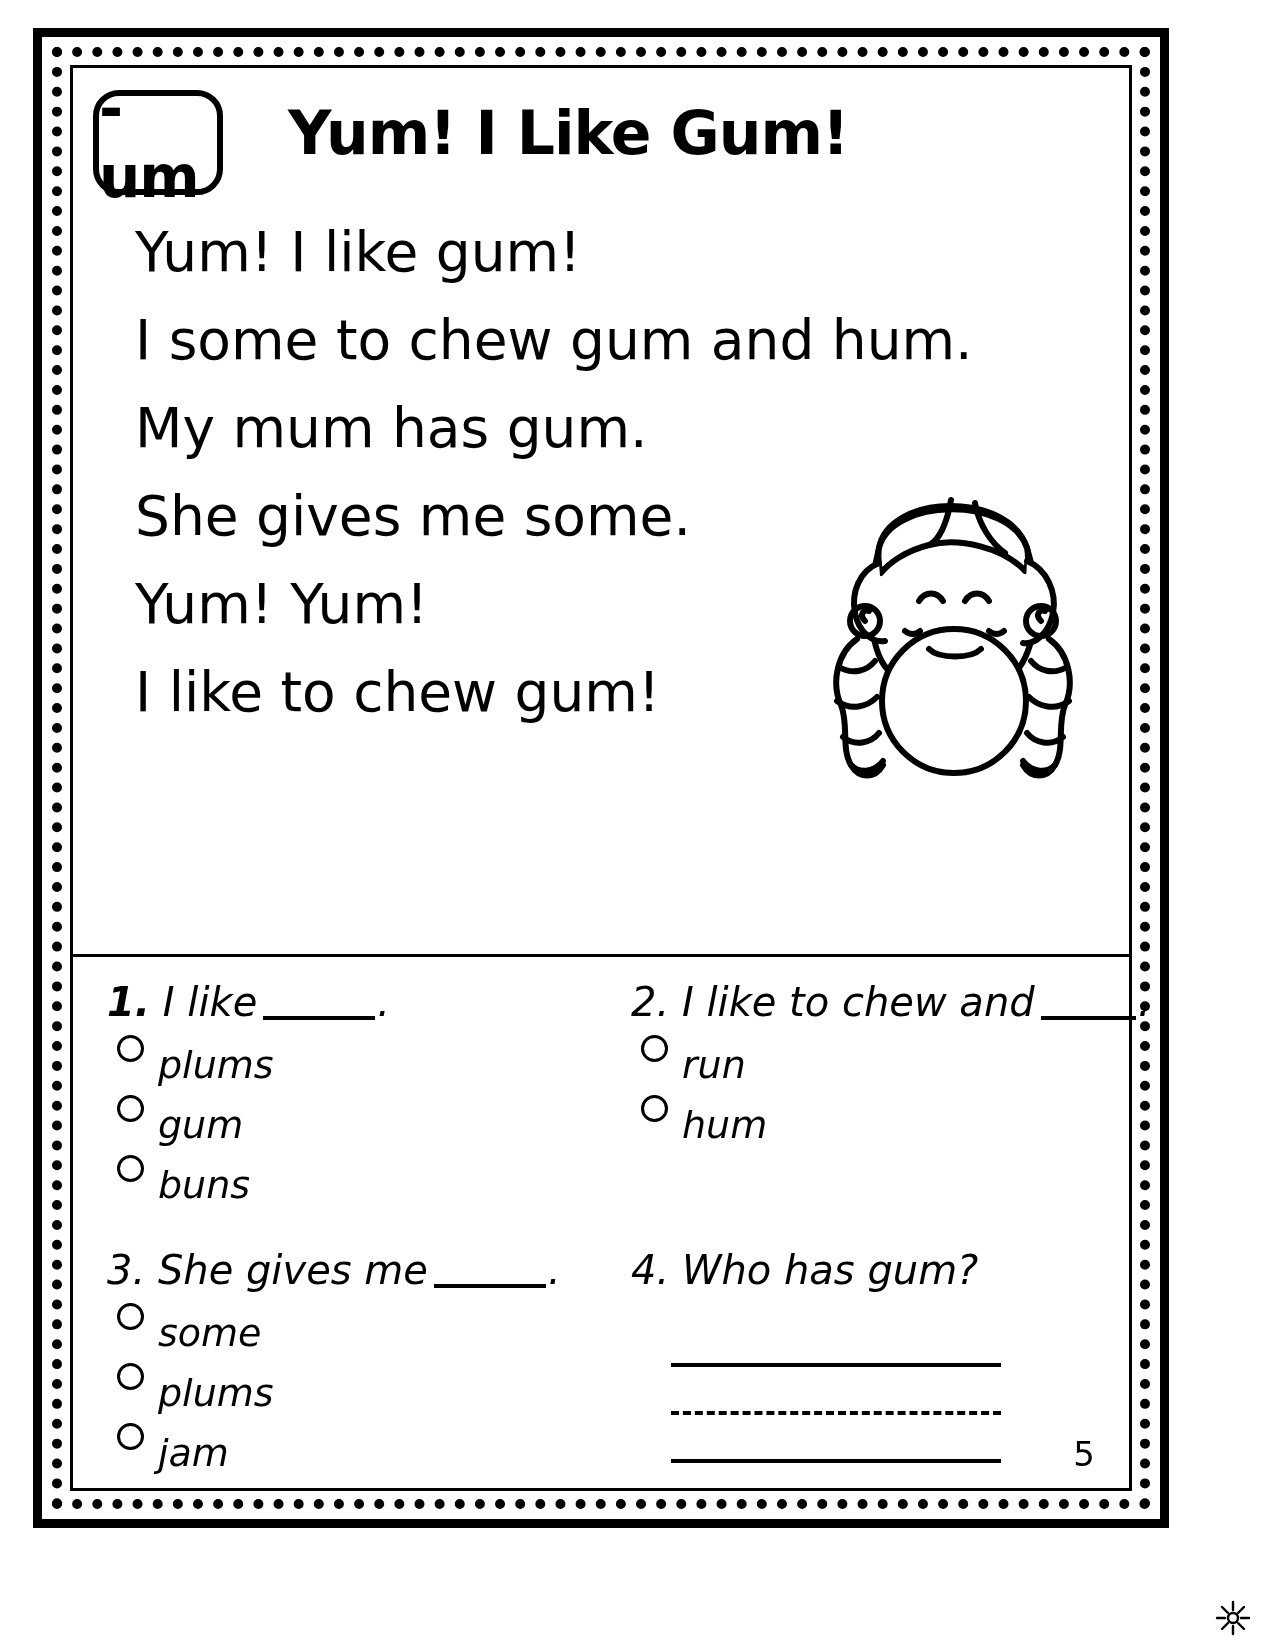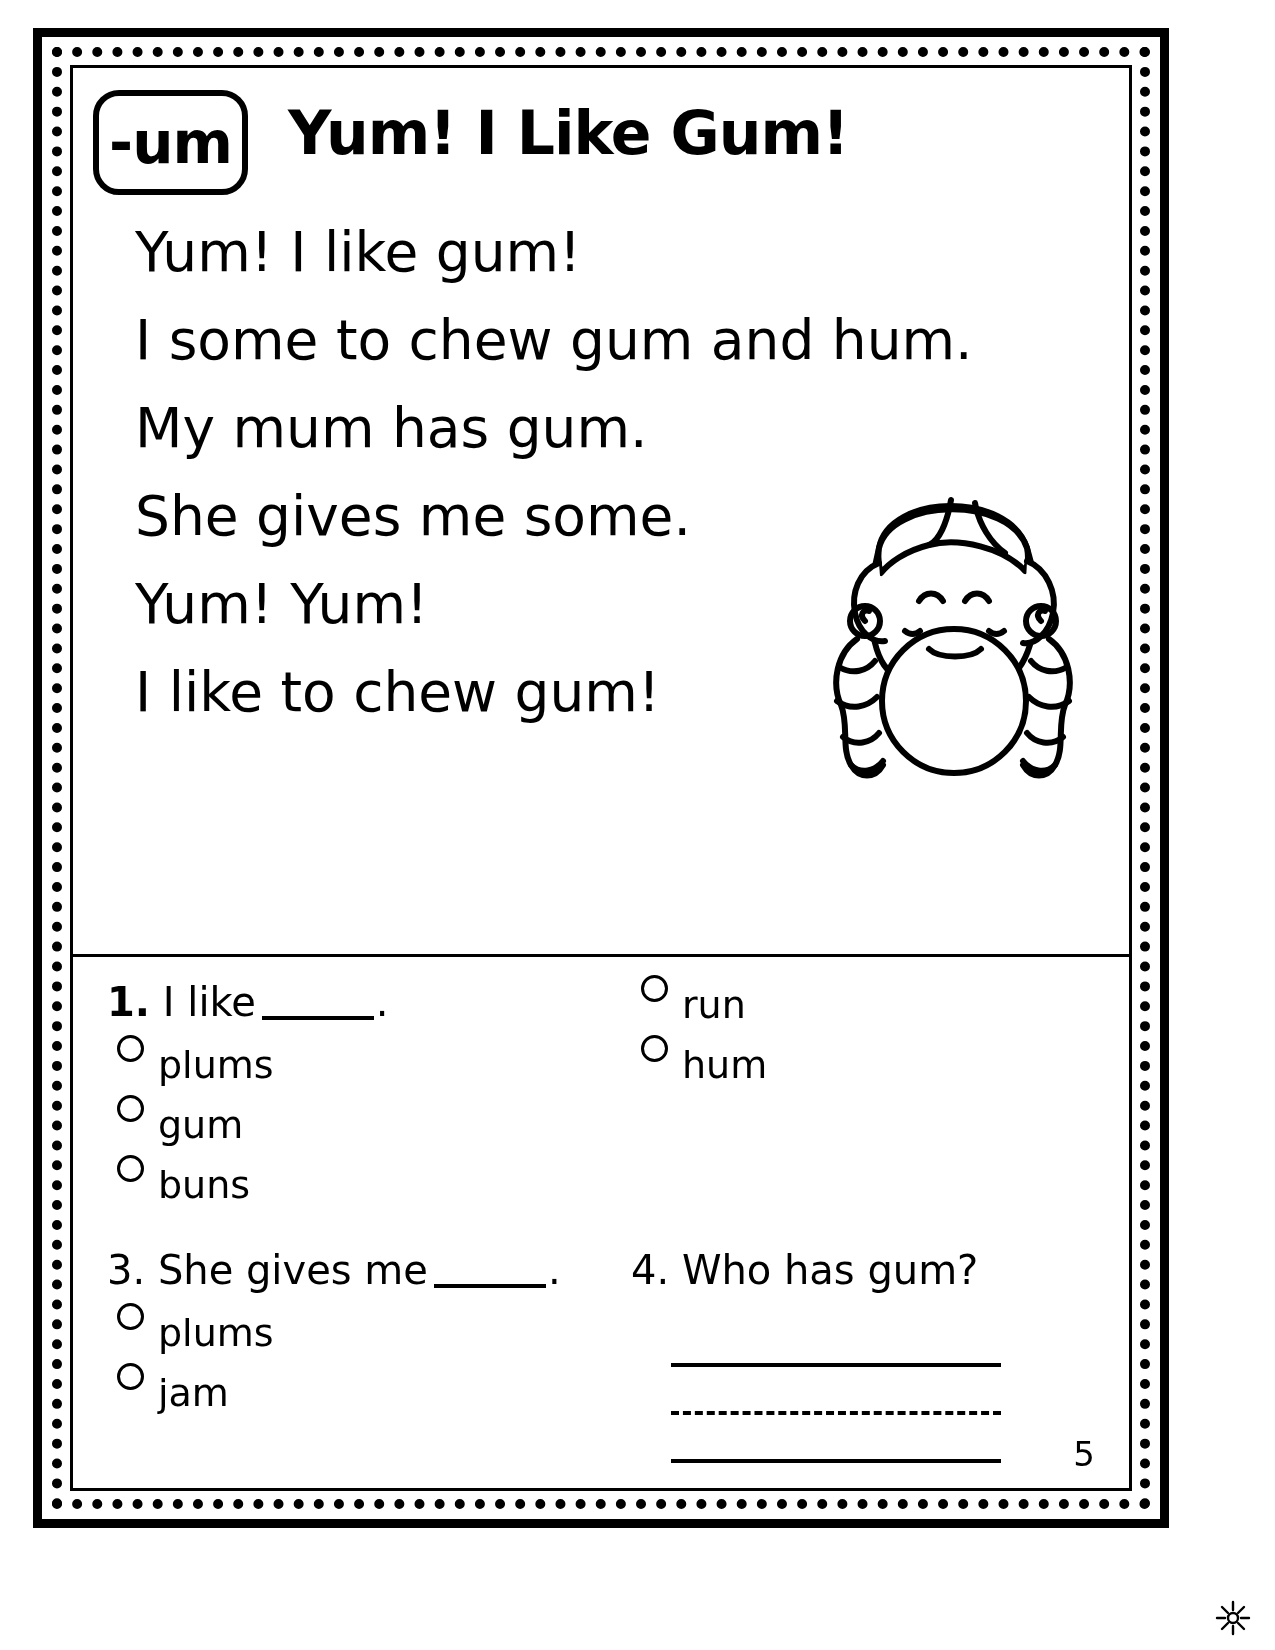--- a/index.html
+++ b/index.html
@@ -50,21 +50,21 @@
 
   
   .header {
     position: relative;
     height: 130px;
   }
   .phonics-badge {
     position: absolute;
     left: 20px;
     top: 22px;
-    width: 155px;
+    width: 130px;
     height: 105px;
     border: 6px solid #000;
     border-radius: 26px;
     box-sizing: border-box;
     display: flex;
     align-items: center;
     justify-content: center;
     font-size: 58px;
     font-weight: bold;
     letter-spacing: -1px;
@@ -127,20 +127,21 @@
     padding: 18px 26px 0 26px;
     box-sizing: border-box;
   }
   .q-row {
     display: flex;
     width: 100%;
   }
   .q-col {
     width: 50%;
     box-sizing: border-box;
+    font-style: italic;
   }
   .q-col.left { padding-left: 8px; }
   .q-col.right { padding-left: 30px; }
 
   .q-prompt {
     font-size: 40px;
     line-height: 54px;
     white-space: nowrap;
     margin-bottom: 6px;
   }
@@ -287,38 +288,46 @@
             <span class="bubble"></span>
             <span>gum</span>
           </div>
           <div class="choice">
             <span class="bubble"></span>
             <span>buns</span>
           </div>
         </div>
 
         <div class="q-col right">
+          <div class="q-prompt">
+            <span>2.</span>
+            <span>I like to chew and</span><span class="blank-line short"></span><span>.</span>
+          </div>
           <div class="choice">
             <span class="bubble"></span>
             <span>run</span>
           </div>
           <div class="choice">
             <span class="bubble"></span>
             <span>hum</span>
           </div>
         </div>
       </div>
 
       <div class="q-spacer"></div>
 
       <div class="q-row">
         <div class="q-col left">
           <div class="q-prompt">
             <span>3.</span>
             <span>She gives me</span><span class="blank-line"></span><span>.</span>
+          </div>
+          <div class="choice">
+            <span class="bubble"></span>
+            <span>some</span>
           </div>
           <div class="choice">
             <span class="bubble"></span>
             <span>plums</span>
           </div>
           <div class="choice">
             <span class="bubble"></span>
             <span>jam</span>
           </div>
         </div>

